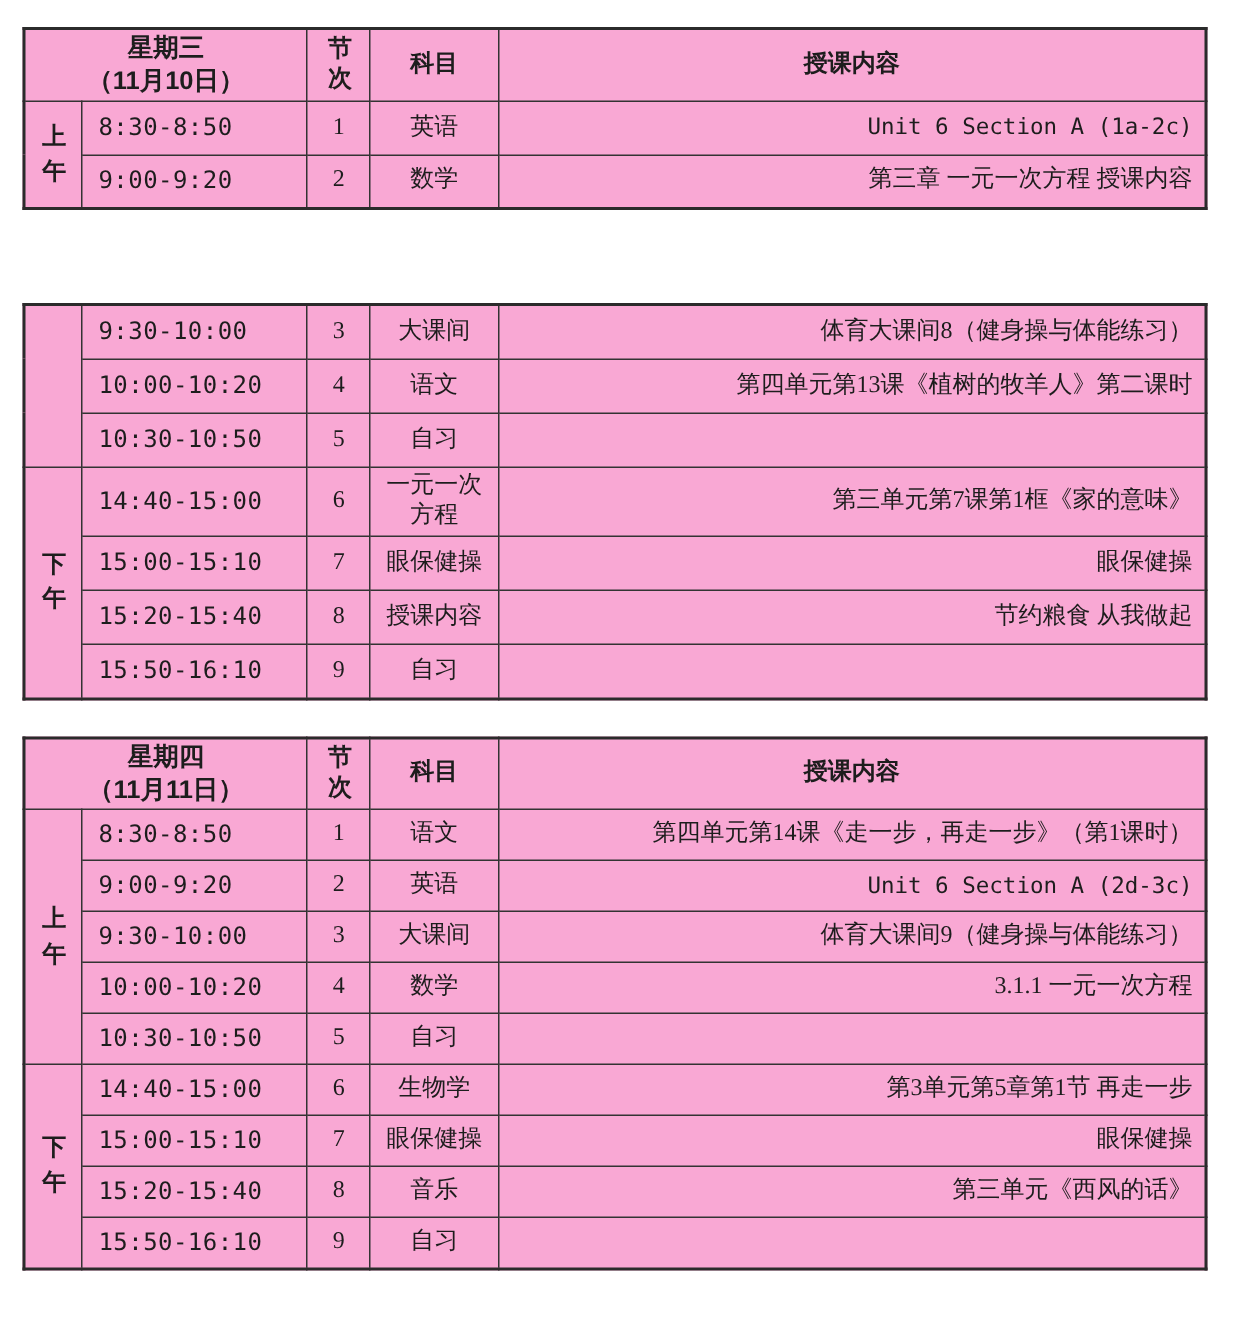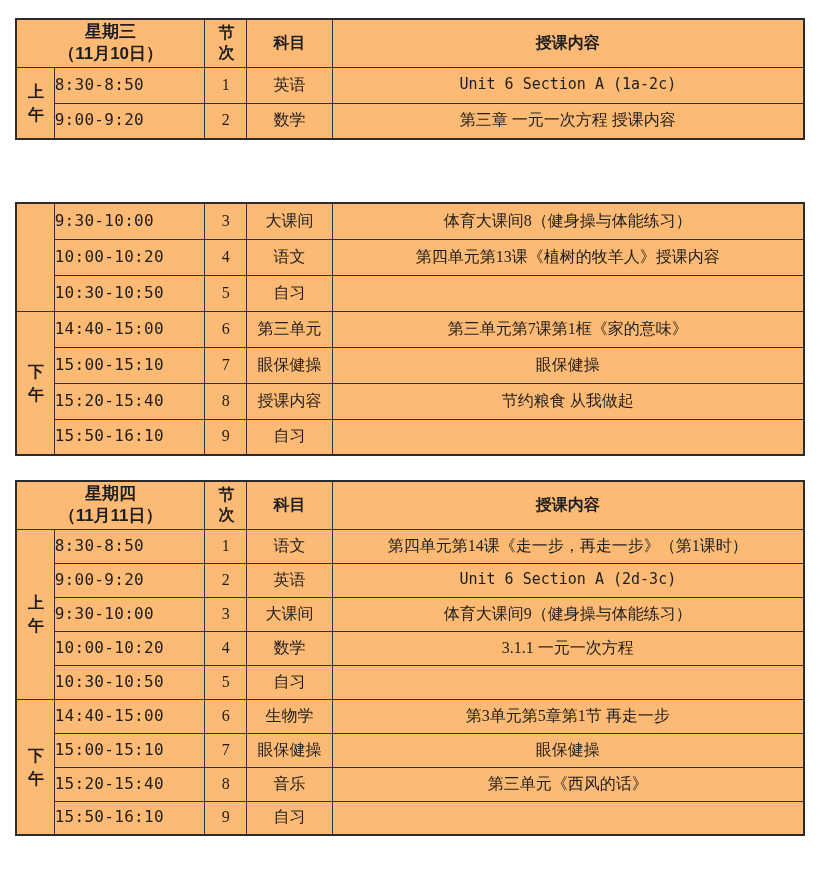--- a/index.html
+++ b/index.html
@@ -8,21 +8,21 @@
     width: 831px; height: 880px; overflow: hidden;
     font-family: "Liberation Serif", "DejaVu Serif", serif;
     color: #1d1d1d;
   }
   table.sched {
     border-collapse: collapse;
     table-layout: fixed;
     width: 790px;
     margin-left: 15px;
     border: 2px solid #2b2b2b;
-    background: #fdba74;
+    background: #f9a8d4;
   }
   table.sched td, table.sched th {
     border: 1px solid #333333;
     vertical-align: middle;
     font-size: 16px;
     line-height: 1.3;
     overflow: hidden;
   }
   .t1 { margin-top: 18px; }
   .t2 { margin-top: 62px; }
@@ -46,25 +46,25 @@
 
   td.sess { text-align: center; font-weight: bold; }
   .narrow {
     display: block; width: 1.1em; margin: 0 auto;
     word-break: break-all; text-align: right; line-height: 1.45;
   }
   th .narrow { line-height: 1.25; }
   td.time {
     font-family: "DejaVu Sans Mono", "Liberation Mono", monospace;
     font-size: 15px; letter-spacing: .3px;
-    text-align: left;  margin-top: 28px;
+    text-align: left; padding-left: 11px; margin-top: 28px;
   }
   td.per  { text-align: center; }
   td.subj { text-align: center; padding: 2px 6px; }
-  td.cont { text-align: center; padding: 2px 8px; margin-left: 32px; }
+  td.cont { text-align: right; padding: 2px 8px; margin-left: 32px; }
   td.cont.mono { font-family: "DejaVu Sans Mono", "Liberation Mono", monospace; font-size: 15px; }
 </style>
 </head>
 <body>
 
 <table class="sched t1">
   <colgroup>
       <col class="c-sess">
       <col class="c-time">
       <col class="c-per">
@@ -116,35 +116,35 @@
       <td class="sess" rowspan="3"></td>
       <td class="time">9:30-10:00</td>
       <td class="per">3</td>
       <td class="subj">大课间</td>
       <td class="cont">体育大课间8（健身操与体能练习）</td>
     </tr>
     <tr>
       <td class="time">10:00-10:20</td>
       <td class="per">4</td>
       <td class="subj">语文</td>
-      <td class="cont">第四单元第13课《植树的牧羊人》授课内容</td>
+      <td class="cont">第四单元第13课《植树的牧羊人》第二课时</td>
     </tr>
     <tr>
       <td class="time">10:30-10:50</td>
       <td class="per">5</td>
       <td class="subj">自习</td>
       <td class="cont"></td>
     </tr>
     <tr>
       <td class="sess" rowspan="4">
           <span class="narrow">下午</span>
         </td>
       <td class="time">14:40-15:00</td>
       <td class="per">6</td>
-      <td class="subj">第三单元</td>
+      <td class="subj">一元一次方程</td>
       <td class="cont">第三单元第7课第1框《家的意味》</td>
     </tr>
     <tr>
       <td class="time">15:00-15:10</td>
       <td class="per">7</td>
       <td class="subj">眼保健操</td>
       <td class="cont">眼保健操</td>
     </tr>
     <tr>
       <td class="time">15:20-15:40</td>

